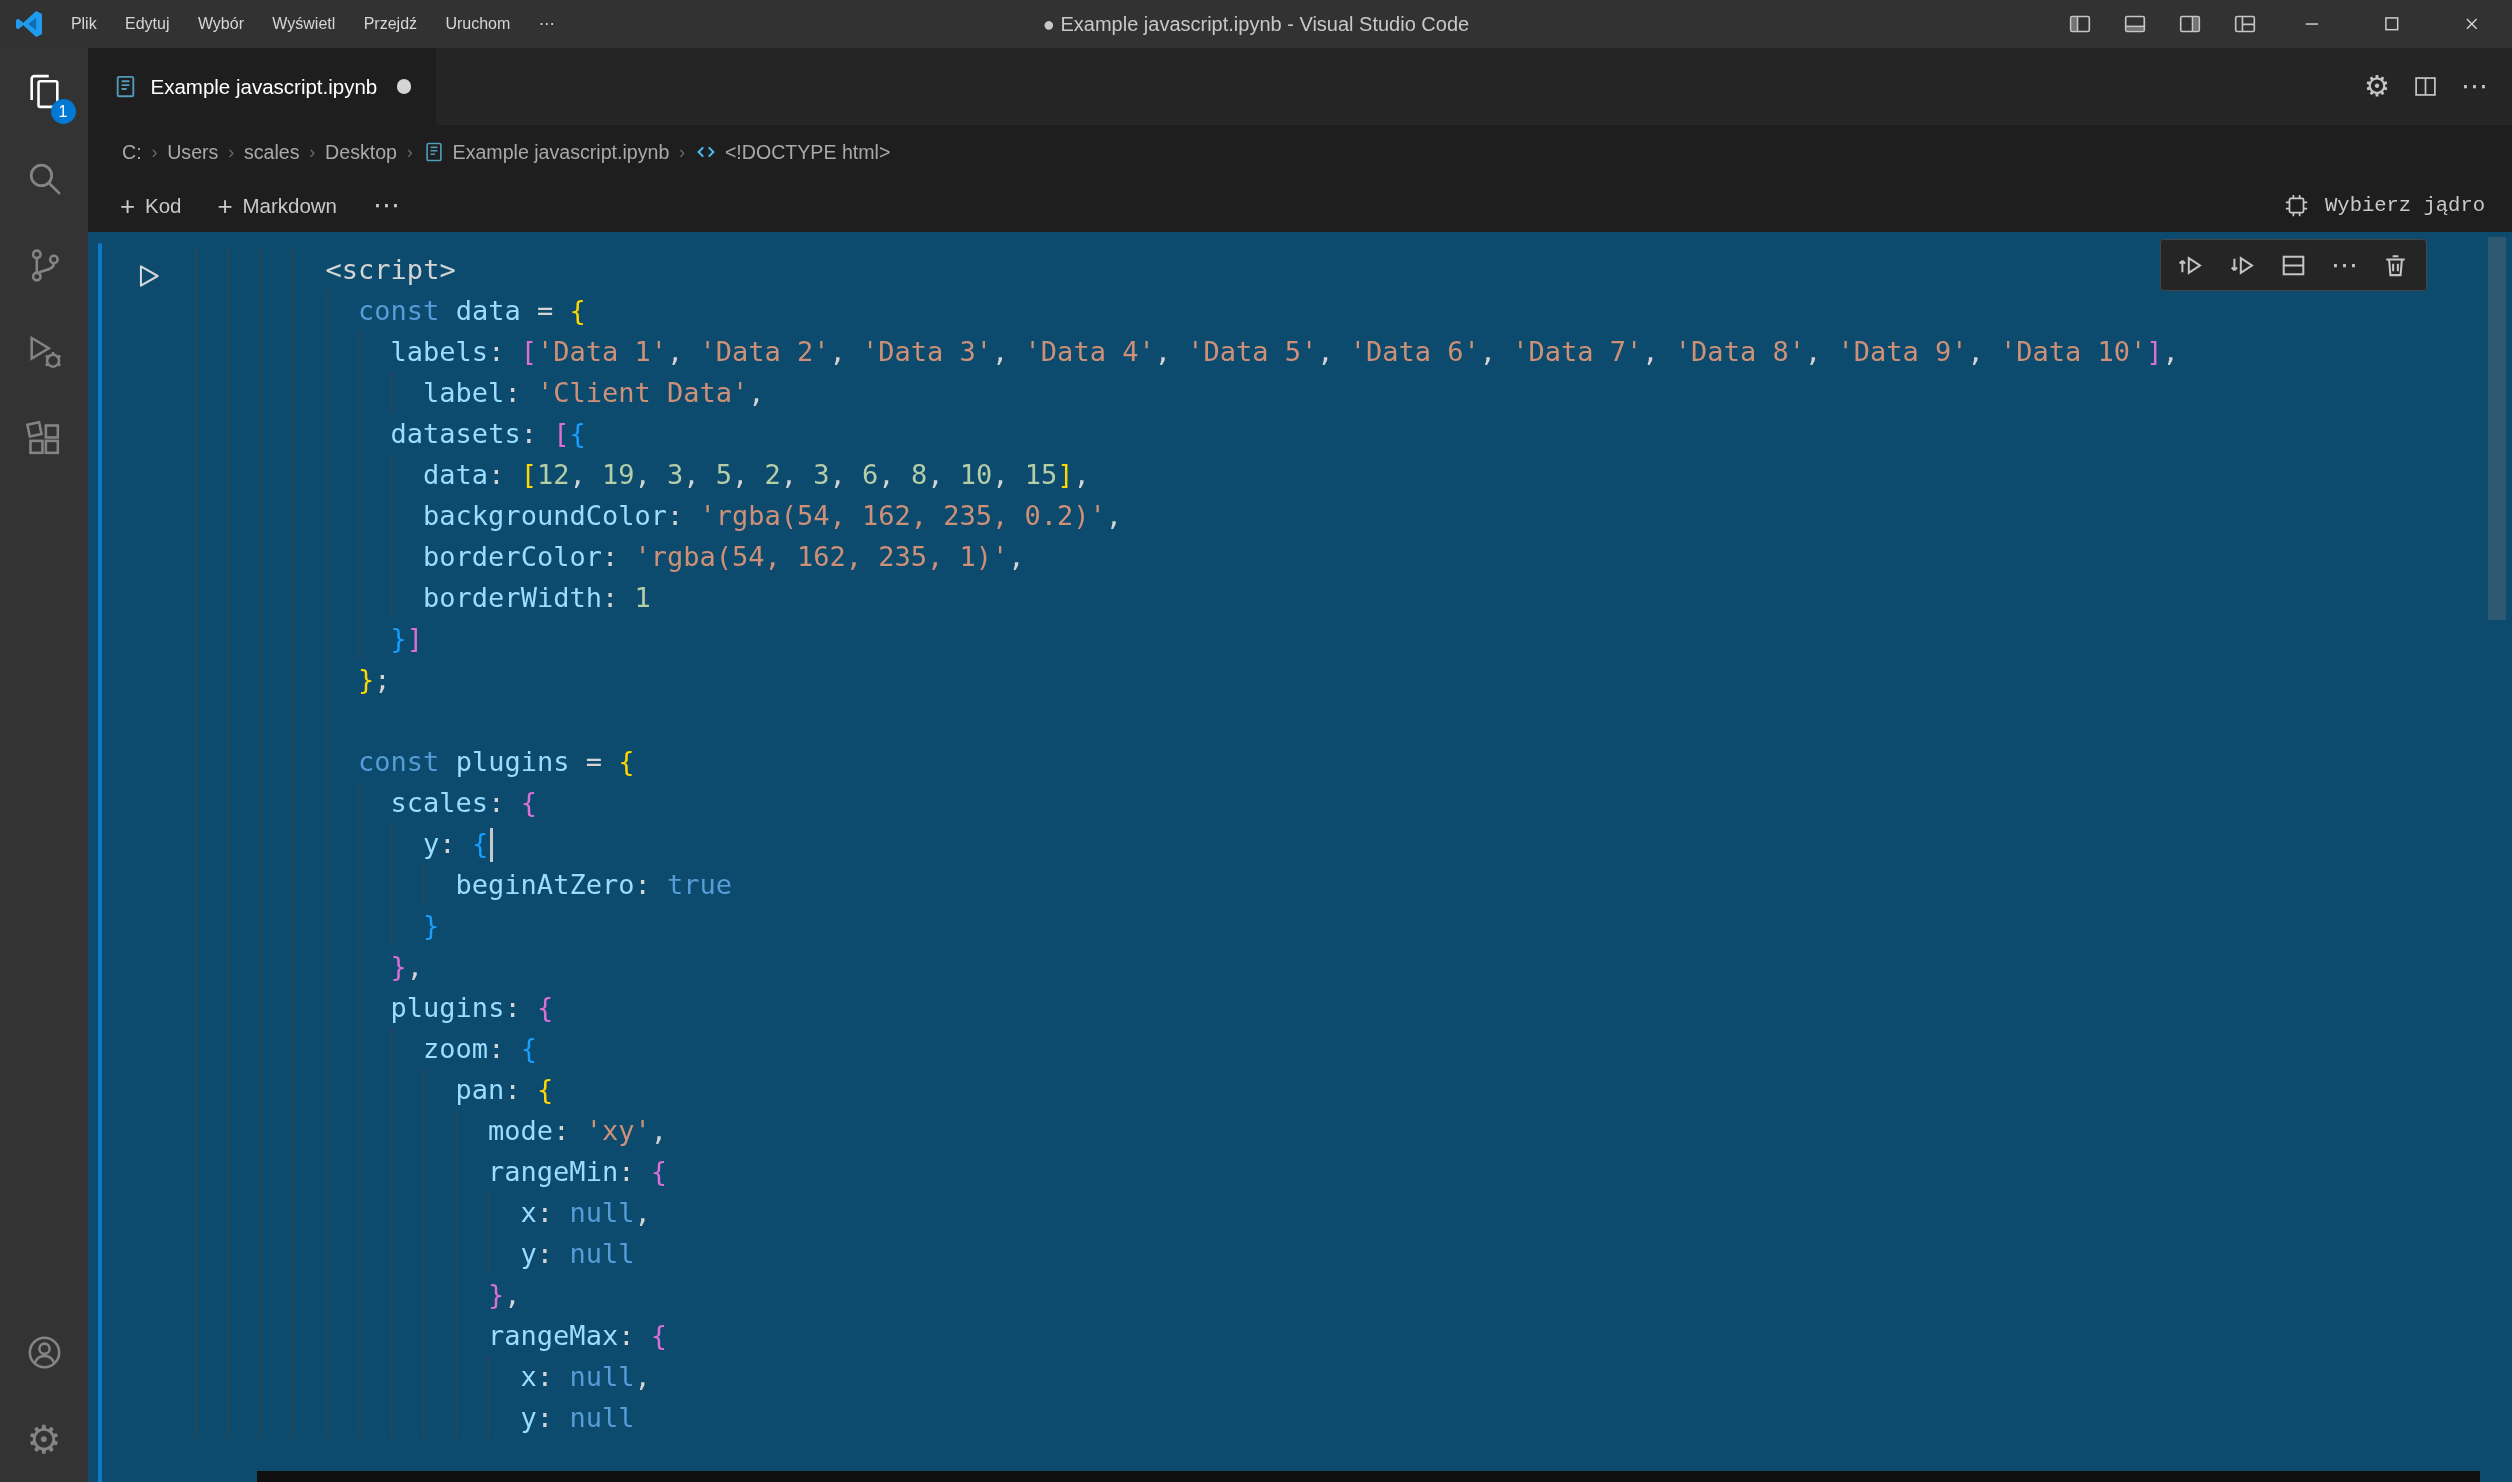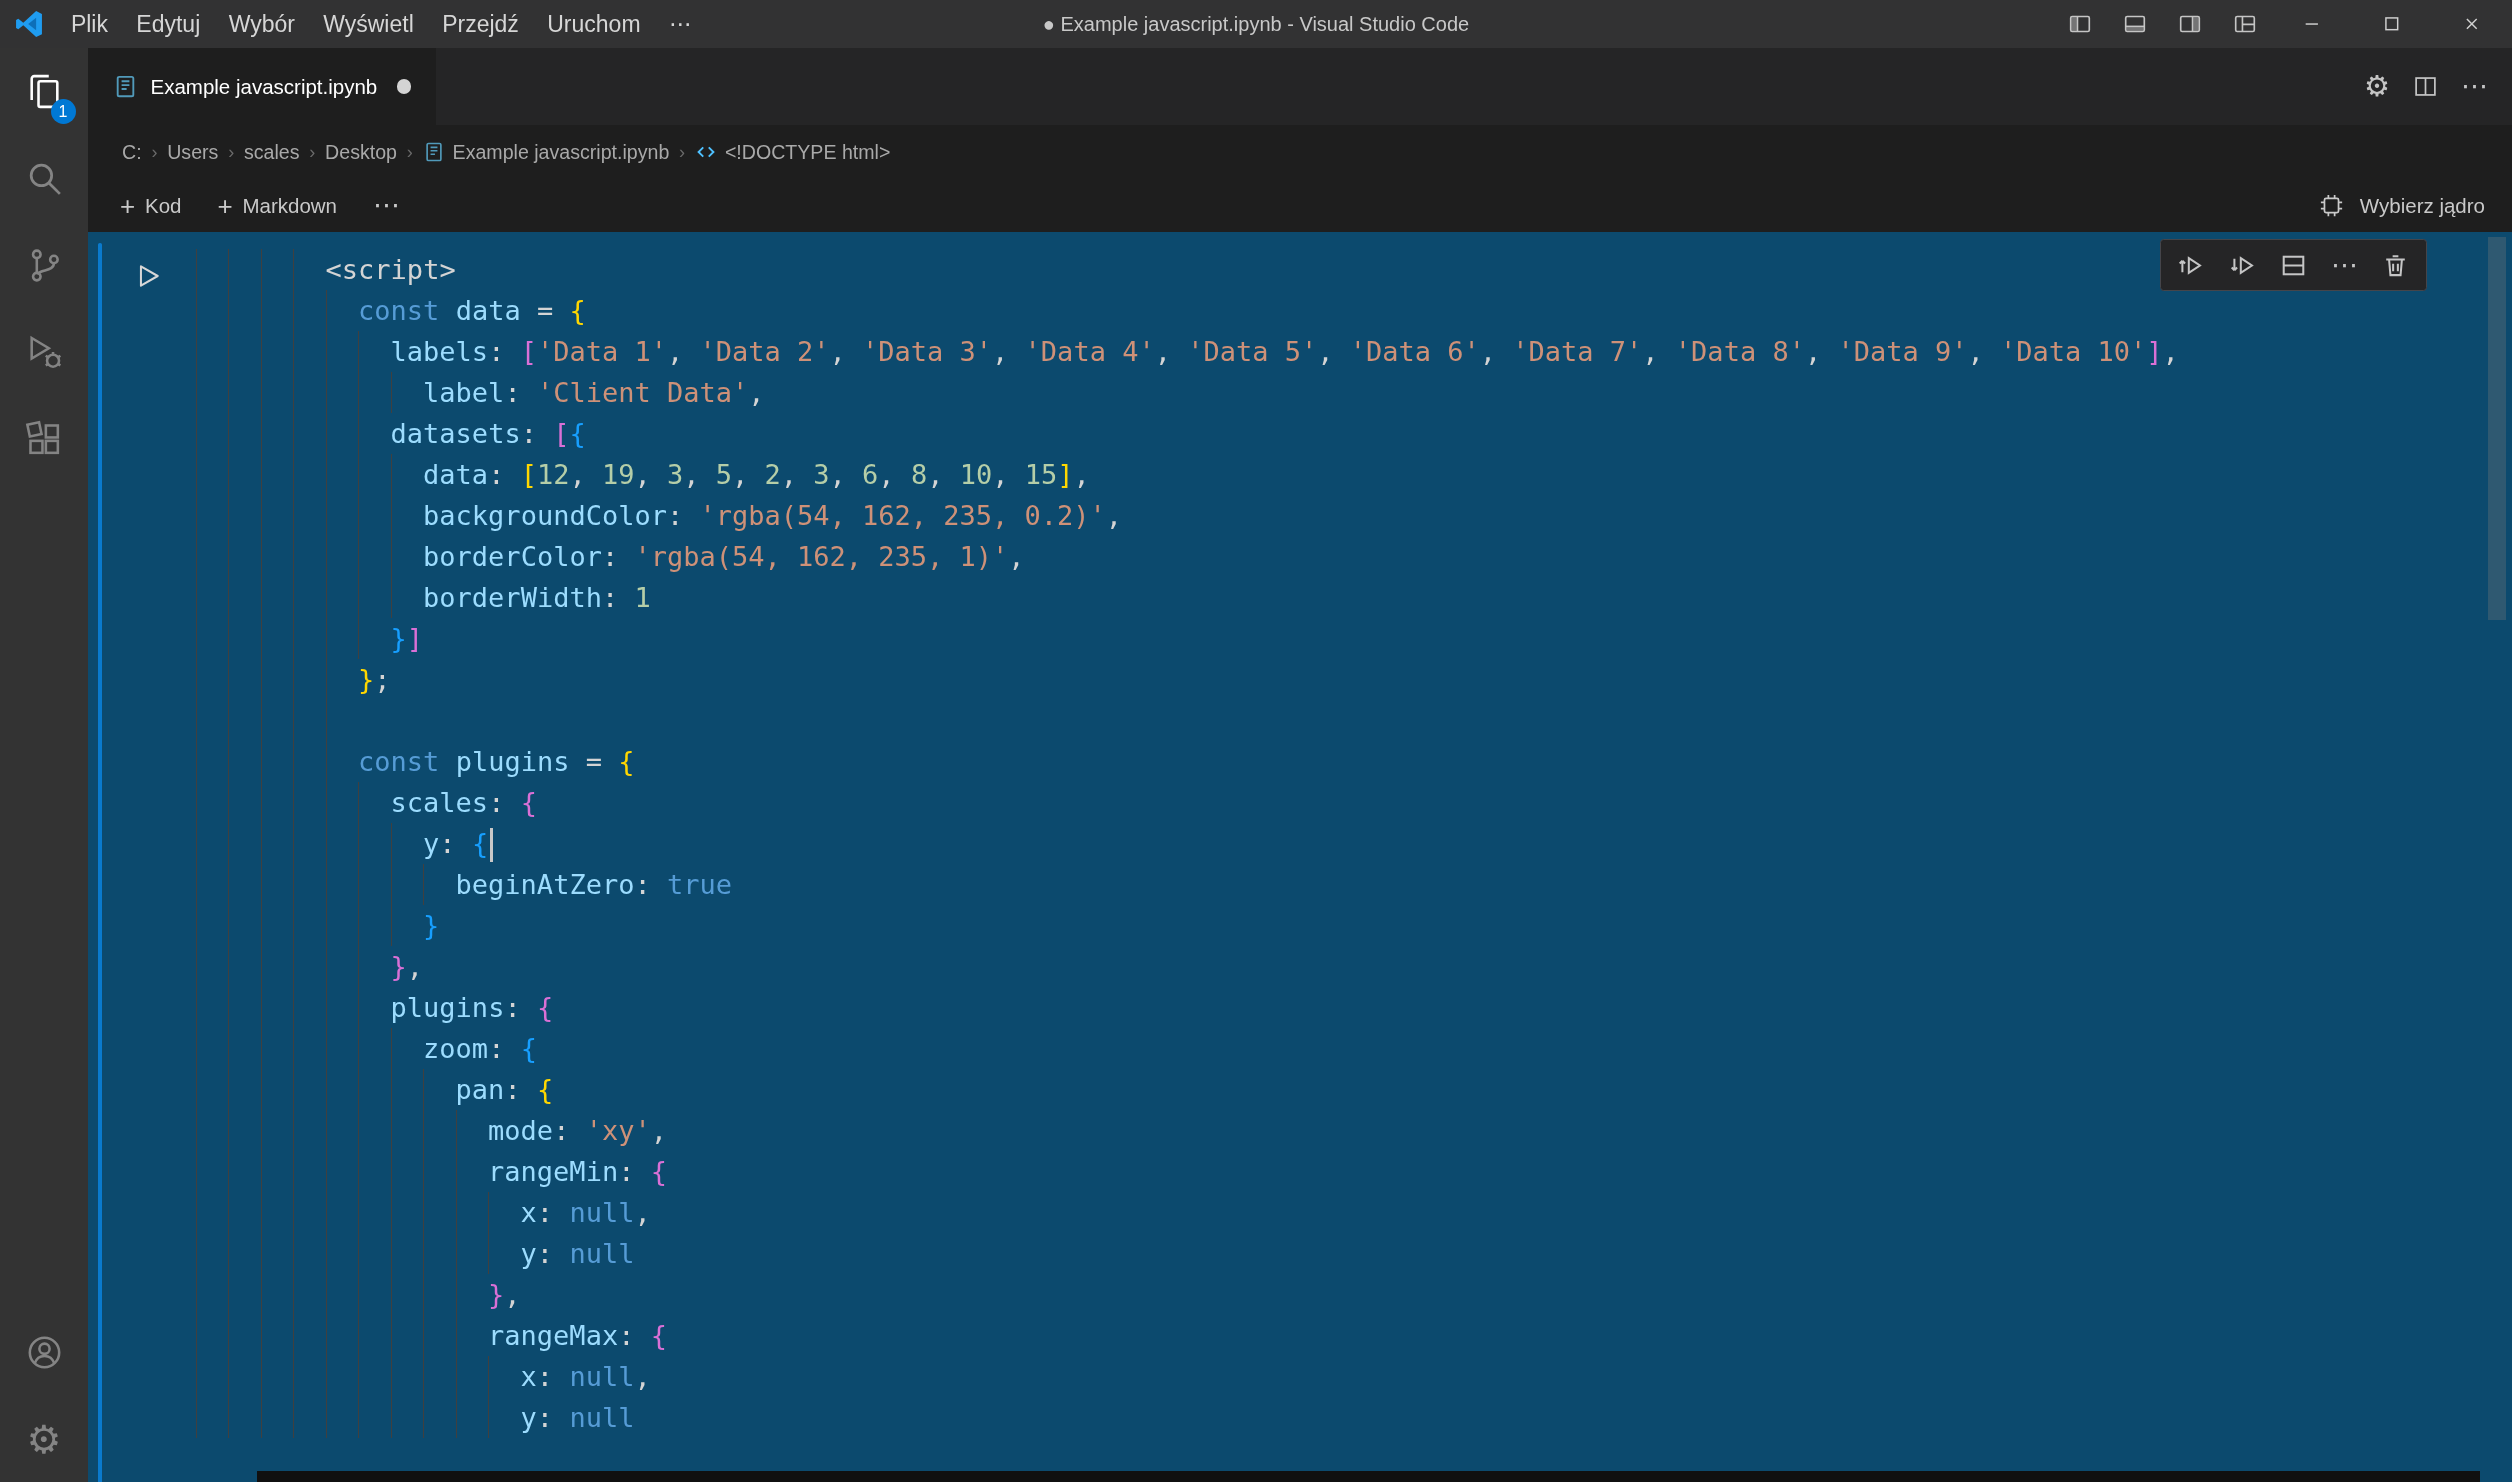--- a/index.html
+++ b/index.html
@@ -4,21 +4,21 @@
 <style>
   *{margin:0;padding:0;box-sizing:border-box;}
   html,body{width:2512px;height:1483px;overflow:hidden;background:#1e1e1e;}
   body{font-family:"Liberation Sans","DejaVu Sans",sans-serif;color:#cccccc;}
   #app{width:2512px;height:1483px;display:flex;flex-direction:column;}
 
   
   .titlebar{flex:0 0 48px;height:48px;background:#323233;display:flex;align-items:center;position:relative;}
   .logo{width:30px;height:30px;margin:0 12.5px 0 14.2px;flex:0 0 auto;}
   .menubar{display:flex;height:100%;}
-  .menu-item{padding:0 14.2px;font-size:23px;line-height:48px;color:#d6d6d6;white-space:nowrap;}
+  .menu-item{padding:0 14.2px;font-size:16px;line-height:48px;color:#d6d6d6;white-space:nowrap;}
   .window-title{position:absolute;left:50%;transform:translateX(-50%);line-height:48px;font-size:20px;color:#c8c8c8;white-space:nowrap;}
   .titlebar-right{margin-left:auto;display:flex;height:100%;}
   .layout-btn{width:55px;height:48px;display:flex;align-items:center;justify-content:center;color:#c5c5c5;}
   .layout-btn svg{width:24px;height:24px;}
   .win-btn{width:80px;height:48px;display:flex;align-items:center;justify-content:center;color:#d0d0d0;}
   .win-btn svg{width:19.6px;height:19.6px;}
 
   
   .app-body{flex:1;display:flex;min-height:0;}
   .activitybar{flex:0 0 88px;width:88px;background:#333333;display:flex;flex-direction:column;align-items:center;}
@@ -44,21 +44,21 @@
   
   .breadcrumbs{flex:0 0 54px;height:54px;display:flex;align-items:center;padding-left:34px;font-size:19.6px;color:#a9a9a9;background:#1e1e1e;}
   .bc-item{display:flex;align-items:center;gap:8px;white-space:nowrap;}
   .bc-sep{color:#6a6a6a;padding:0 9.8px;font-size:18px;}
   .bc-ico{width:22px;height:22px;}
 
   
   .nb-toolbar{flex:0 0 53px;height:53px;display:flex;align-items:center;padding:0 27px 0 32px;font-size:20.5px;color:#c9c9c9;gap:36px;background:#1e1e1e;}
   .tb-btn{display:flex;align-items:center;gap:9.8px;white-space:nowrap;}
   .tb-plus{font-size:26px;line-height:1;}
-  .kernel-btn{margin-left:auto;display:flex;align-items:center;gap:16px;}
+  .kernel-btn{margin-left:auto;display:flex;align-items:center;gap:16px;font-family:Liberation Mono, monospace;}
   .kernel-ico{width:25px;height:25px;}
 
   
   .nb-content{flex:1;position:relative;min-height:0;background:#0c4a6e;overflow:hidden;}
   .cell-focus-bar{position:absolute;left:9.8px;top:10.7px;bottom:0;width:4.5px;background:#0a7acd;border-radius:1.8px;}
   .run-btn{position:absolute;left:39px;top:23px;width:41px;height:41px;display:flex;align-items:center;justify-content:center;color:#d7d7d7;}
   .run-btn svg{width:30px;height:30px;}
 
   .cell-editor{position:absolute;left:104px;top:10.7px;right:32px;bottom:0;overflow:hidden;
     font-family:"DejaVu Sans Mono","Liberation Mono",monospace;font-size:27px;color:#d4d4d4;}

